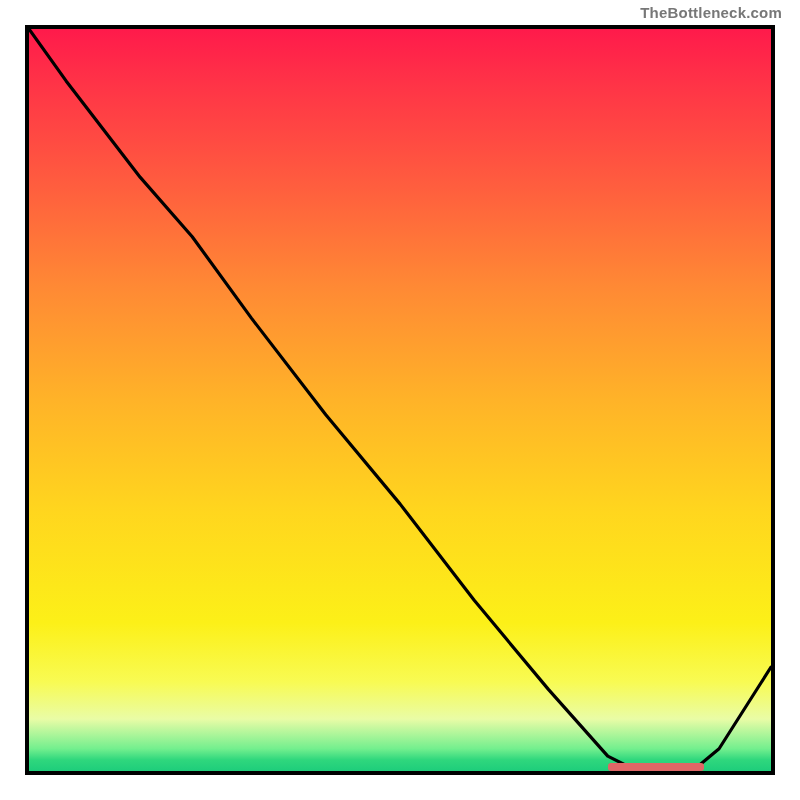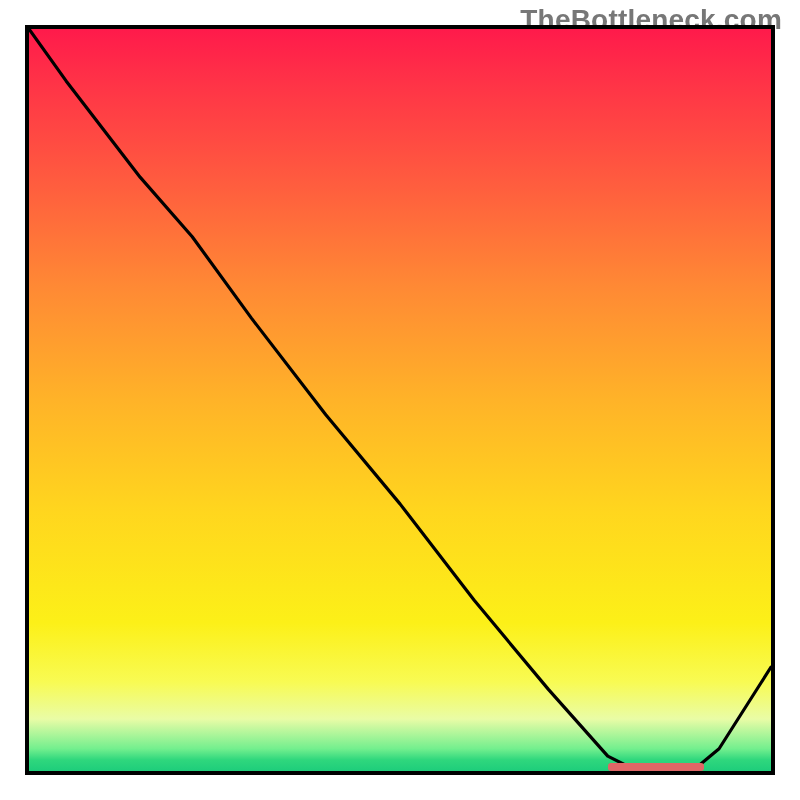--- a/index.html
+++ b/index.html
@@ -13,21 +13,21 @@
   }
   .container {
     position: relative;
     width: 800px;
     height: 800px;
   }
   .watermark {
     position: absolute;
     top: 4px;
     right: 18px;
-    font-size: 28px;
+    font-size: 15px;
     font-weight: 600;
     color: #777;
     letter-spacing: 0.2px;
   }
   .plot-area {
     position: absolute;
     left: 29px;
     top: 29px;
     width: 742px;
     height: 742px;

